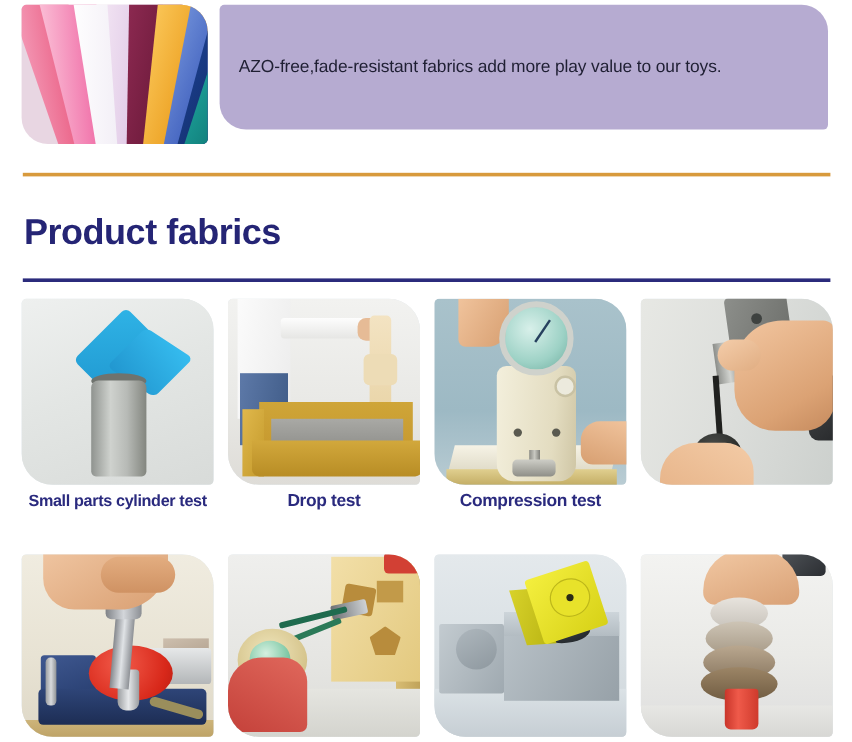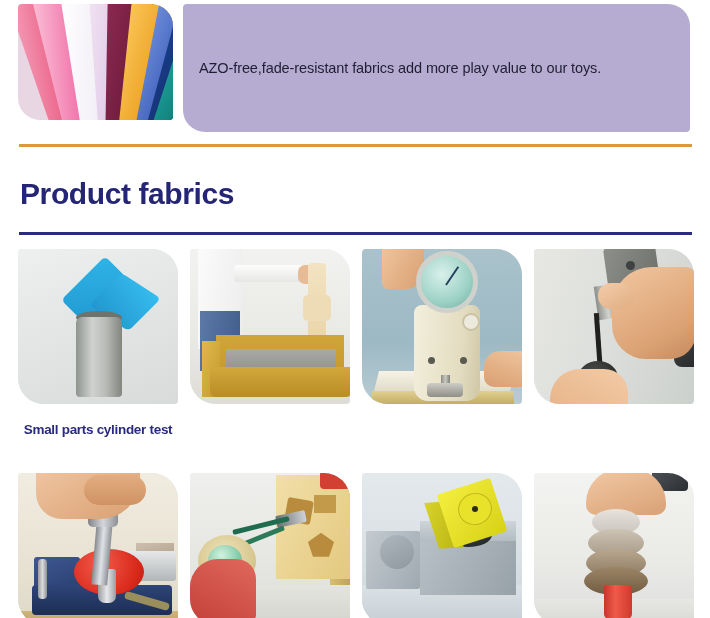--- a/index.html
+++ b/index.html
@@ -42,21 +42,21 @@
   .f4 { left: 70px;  background: linear-gradient(100deg,#f2e4f3,#dcc4e4 60%,#cfb0db); transform: rotate(-4deg); width:30px;}
   .f5 { left: 90px;  background: linear-gradient(100deg,#8e2a52,#6e1b3c 60%,#5b1531); transform: rotate(1deg); width:34px;}
   .f6 { left: 116px; background: linear-gradient(100deg,#fbc85a,#eda326 60%,#dd9012); transform: rotate(6deg); width:38px;}
   .f7 { left: 146px; background: linear-gradient(100deg,#6f8fd8,#3f5fbd 60%,#2f47a4); transform: rotate(11deg); width:30px;}
   .f8 { left: 168px; background: linear-gradient(100deg,#1b3f8f,#14306e 60%,#0f2452); transform: rotate(15deg); width:22px;}
   .f9 { left: 182px; background: linear-gradient(100deg,#1fa8a0,#12807c 60%,#0d6360); transform: rotate(18deg); width:18px;}
 
   #banner-text-panel {
     position: absolute;
     left: 183px; top: 4px;
-    width: 507px; height: 128px;
+    width: 507px; height: 104px;
     background: #b6abd1;
     border-radius: 4px 22px 4px 22px;
     display: flex;
     align-items: center;
   }
   #banner-text {
     color: #1f1f33;
     font-size: 14.5px;
     font-weight: 500;
     letter-spacing: -0.1px;
@@ -110,21 +110,21 @@
     position: relative;
     background: #dfe6ea;
   }
   .row2 .card-photo { height: 152px; }
   .card-label {
     text-align: center;
     color: #2a2a7e;
     font-size: 14.5px;
     font-weight: bold;
     letter-spacing: -0.3px;
-    padding-top: 19px;
+    padding-top: 7px;
     line-height: 1.1;
   }
   .card-label.small { font-size: 13.5px; }
 
   
   .scene { position: absolute; inset: 0; }
   .obj { position: absolute; }
 
   
   .sc1 { background: linear-gradient(160deg,#eef0ef 0%,#e3e6e4 45%,#d8dbd9 100%); }
@@ -564,39 +564,41 @@
           <div class="obj arm"></div>
           <div class="obj hand"></div>
           <div class="obj toy"></div>
           <div class="obj toy2"></div>
           <div class="obj box-back"></div>
           <div class="obj box-floor"></div>
           <div class="obj box-side"></div>
           <div class="obj box-front"></div>
         </div>
       </div>
+      <div class="card-label">Drop test</div>
     </div>
 
     <div class="test-card">
       <div class="card-photo">
         <div class="scene sc3">
           <div class="obj hand1"></div>
           <div class="obj plate"></div>
           <div class="obj plate-edge"></div>
           <div class="obj hand2"></div>
           <div class="obj body"></div>
           <div class="obj knob"></div>
           <div class="obj dot1"></div>
           <div class="obj dot2"></div>
           <div class="obj probe"></div>
           <div class="obj foot"></div>
           <div class="obj dial"></div>
           <div class="obj needle"></div>
         </div>
       </div>
+      <div class="card-label">Compression test</div>
     </div>
 
     <div class="test-card">
       <div class="card-photo">
         <div class="scene sc4">
           <div class="obj device"></div>
           <div class="obj screw"></div>
           <div class="obj chuck"></div>
           <div class="obj probe"></div>
           <div class="obj cap"></div>

